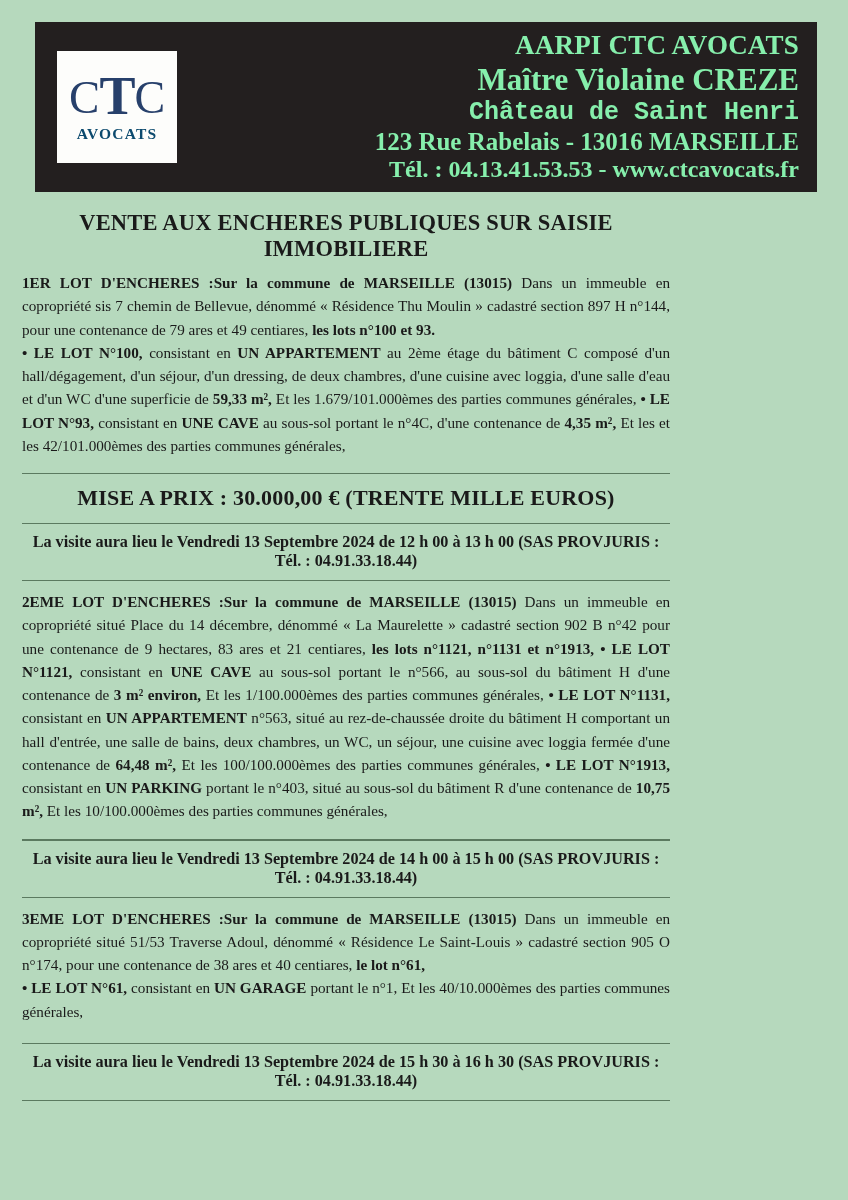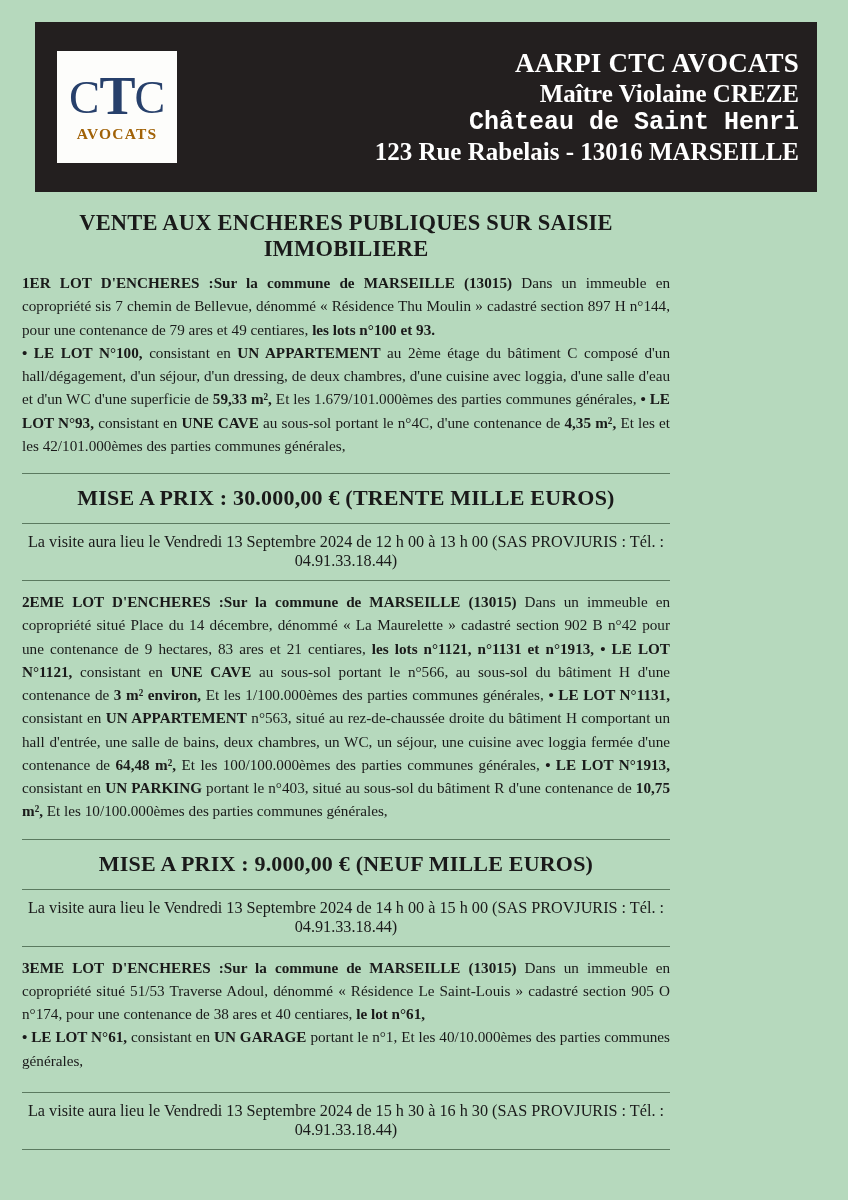--- a/index.html
+++ b/index.html
@@ -61,40 +61,40 @@
     display: inline-block;
     transform: scaleX(-1);
   }
   .logo-mark .big-t {
     font-size: 54px;
     font-weight: 700;
     vertical-align: -1px;
   }
   .logo-sub {
     font-family: "Liberation Serif", "DejaVu Serif", serif;
-    color: #a16207;
+    color: #0c4a6e;
     font-size: 15.5px;
     font-weight: 700;
     letter-spacing: 1.2px;
     margin-top: 3px;
   }
 
   .header-text {
     flex: 1 1 auto;
     text-align: right;
     padding-right: 18px;
-    color: #ffffff;
+    color: #86efac;
   }
   .header-text .line {
     display: block;
     white-space: nowrap;
     font-weight: 700;
   }
   .hl1 { font-size: 27px; line-height: 1.16; letter-spacing: 0.2px; }
-  .hl2 { font-size: 25px; line-height: 1.16; }
+  .hl2 { font-size: 31px; line-height: 1.16; }
   .hl3 { font-size: 25px; line-height: 1.16; font-family: Liberation Mono, monospace; }
   .hl4 { font-size: 25px; line-height: 1.16; }
   .hl5 { font-size: 24px; line-height: 1.16; }
 
   
   .body-area {
     position: absolute;
     left: 0;
     top: 196px;
     width: 692px;
@@ -125,21 +125,21 @@
     text-align: center;
     font-size: 22px;
     font-weight: 700;
     letter-spacing: 0.2px;
     padding: 11px 24px 12px 24px;
   }
 
   .visite {
     text-align: center;
     font-size: 16.2px;
-    font-weight: 400;
+    font-weight: 700;
     padding: 9px 24px 9px 24px;
   }
 
   .rule {
     height: 0;
     border-top: 1.6px solid #5b7a60;
     margin: 0 22px;
   }
   .spacer-md { height: 16px; }
   .spacer-lg { height: 20px; }
@@ -154,20 +154,21 @@
     <div class="logo-box">
       <span class="logo-mark"><span class="flip">Ɔ</span><span class="big-t">T</span><span>C</span></span>
       <span class="logo-sub">AVOCATS</span>
     </div>
 
     <div class="header-text">
       <span class="line hl1">AARPI CTC AVOCATS</span>
       <span class="line hl2">Maître Violaine CREZE</span>
       <span class="line hl3">Château de Saint Henri</span>
       <span class="line hl4">123 Rue Rabelais  - 13016 MARSEILLE</span>
+      <span class="line hl5">Tél. : 04.13.41.53.53 - www.ctcavocats.fr</span>
     </div>
 
   </div>
 
   <div class="body-area">
 
     <div class="doc-title">VENTE AUX ENCHERES PUBLIQUES SUR SAISIE IMMOBILIERE</div>
 
     <p class="para lot">
       <b>1ER LOT D'ENCHERES :</b><b>Sur la commune de MARSEILLE (13015)</b><span> Dans un immeuble en copropriété sis 7 chemin de Bellevue, dénommé « Résidence Thu Moulin » cadastré section 897 H n°144, pour une contenance de 79 ares et 49 centiares, </span><b>les lots n°100 et 93.</b>
@@ -181,21 +182,20 @@
     <div class="rule"></div>
     <div class="visite">La visite aura lieu le Vendredi 13 Septembre 2024 de 12 h 00 à 13 h 00 (SAS PROVJURIS : Tél. : 04.91.33.18.44)</div>
     <div class="rule"></div>
 
     <p class="para lot">
       <b>2EME LOT D'ENCHERES :</b><b>Sur la commune de MARSEILLE (13015)</b><span> Dans un immeuble en copropriété situé Place du 14 décembre, dénommé « La Maurelette » cadastré section 902 B n°42 pour une contenance de 9 hectares, 83 ares et 21 centiares, </span><b>les lots n°1121, n°1131 et n°1913,</b><span><b> • LE LOT N°1121,</b><span> consistant en </span><b>UNE CAVE</b><span> au sous-sol portant le n°566, au sous-sol du bâtiment H d'une contenance de </span><b>3 m² environ,</b><span> Et les 1/100.000èmes des parties communes générales, </span><b>• LE LOT N°1131,</b><span> consistant en </span><b>UN APPARTEMENT</b><span> n°563, situé au rez-de-chaussée droite du bâtiment H comportant un hall d'entrée, une salle de bains, deux chambres, un WC, un séjour, une cuisine avec loggia fermée d'une contenance de </span><b>64,48 m²,</b><span>  Et les 100/100.000èmes des parties communes générales, </span><b>• LE LOT N°1913,</b><span> consistant en </span><b>UN PARKING</b><span> portant le n°403, situé au sous-sol du bâtiment R d'une contenance de </span><b>10,75 m²,</b><span> Et les 10/100.000èmes des parties communes générales,</span></span>
     </p>
 
     <div class="spacer-md"></div>
     <div class="rule"></div>
-    <div class="price">MISE A PRIX : 9.000,00 € (NEUF MILLE EUROS)</div>
     <div class="rule"></div>
     <div class="visite">La visite aura lieu le Vendredi 13 Septembre 2024 de 14 h 00 à 15 h 00 (SAS PROVJURIS : Tél. : 04.91.33.18.44)</div>
     <div class="rule"></div>
 
     <p class="para lot">
       <b>3EME LOT D'ENCHERES :</b><b>Sur la commune de MARSEILLE (13015)</b><span> Dans un immeuble en copropriété situé 51/53 Traverse Adoul, dénommé « Résidence Le Saint-Louis » cadastré section 905 O n°174, pour une contenance de 38 ares et 40 centiares, </span><b>le lot n°61,</b>
     </p>
 
     <p class="para"><b>• LE LOT N°61,</b><span> consistant en </span><b>UN GARAGE</b><span> portant le n°1, Et les 40/10.000èmes des parties communes générales,</span></p>
 

